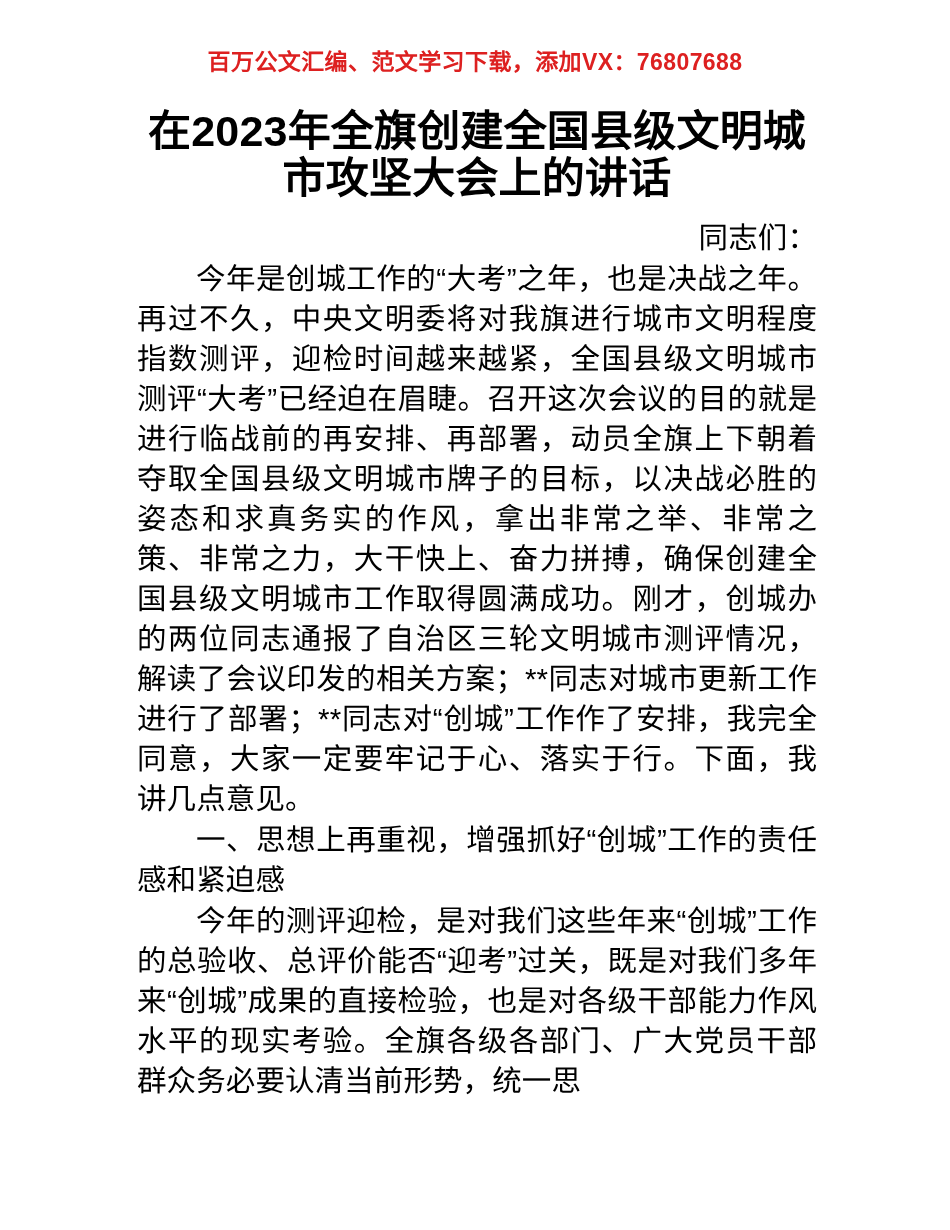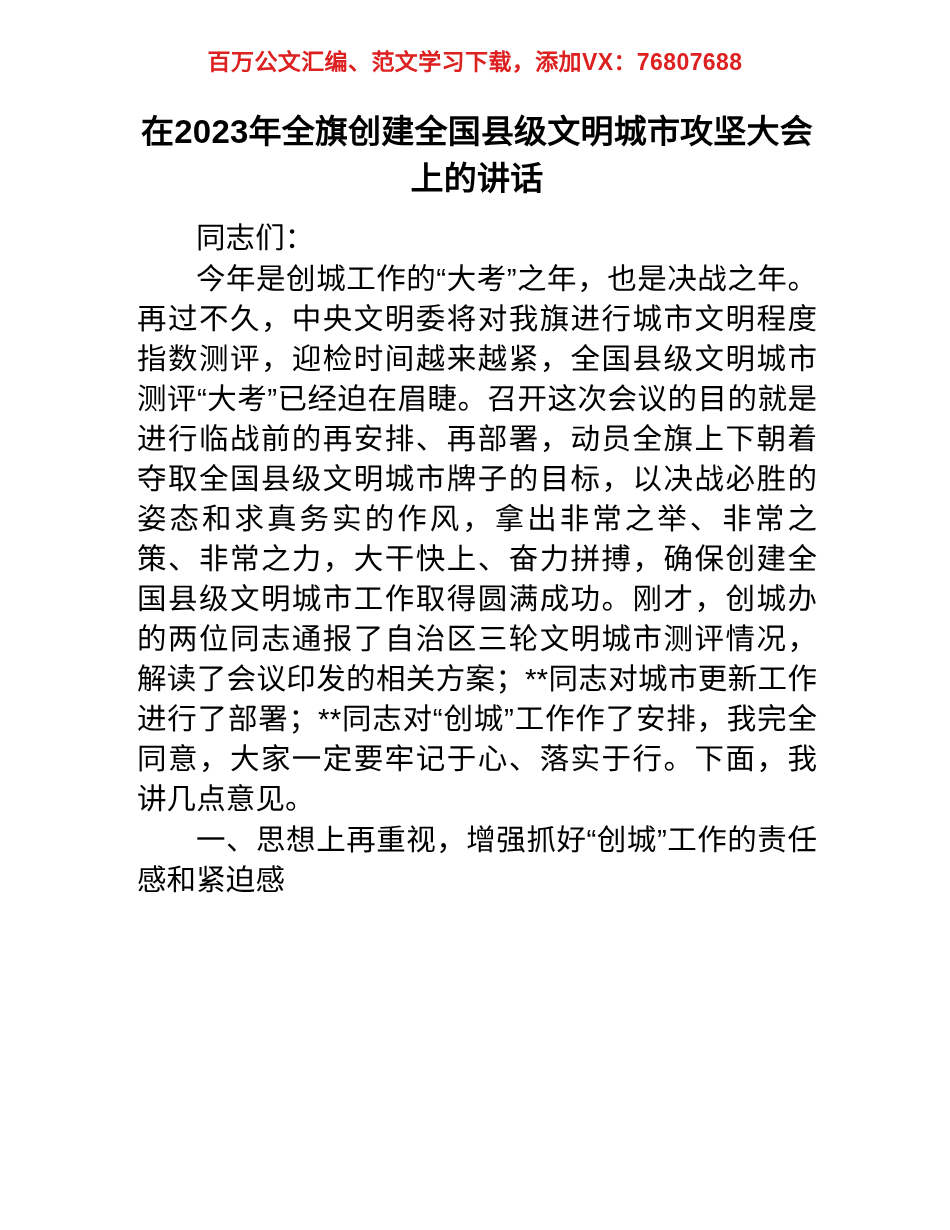--- a/index.html
+++ b/index.html
@@ -39,21 +39,21 @@
 
   
   .doc-body {
     position: absolute;
     top: 108px;
     left: 137px;
     width: 680px;
   }
 
   .doc-title {
-    font-size: 33px;
+    font-size: 43px;
     line-height: 47px;
     font-weight: 700;
     text-align: center;
     margin: 0 0 16px 0;
     letter-spacing: 0.2px;
   }
 
   .para {
     font-size: 29.5px;
     line-height: 40px;
@@ -63,36 +63,37 @@
     text-indent: 59px;
     letter-spacing: 0.1px;
     word-break: break-all;
   }
 
   .para.heading {
     font-weight: 400;
   }
 
   .para.salutation {
-    text-align: left;
+    text-align: right;
   }
 </style>
 </head>
 <body>
 
 <div class="page">
 
   <div class="promo-banner">百万公文汇编、范文学习下载，添加VX：76807688</div>
 
   <div class="doc-body">
 
     <h1 class="doc-title">在2023年全旗创建全国县级文明城市攻坚大会上的讲话</h1>
 
     <p class="para salutation">同志们：</p>
 
     <p class="para">今年是创城工作的“大考”之年，也是决战之年。再过不久，中央文明委将对我旗进行城市文明程度指数测评，迎检时间越来越紧，全国县级文明城市测评“大考”已经迫在眉睫。召开这次会议的目的就是进行临战前的再安排、再部署，动员全旗上下朝着夺取全国县级文明城市牌子的目标，以决战必胜的姿态和求真务实的作风，拿出非常之举、非常之策、非常之力，大干快上、奋力拼搏，确保创建全国县级文明城市工作取得圆满成功。刚才，创城办的两位同志通报了自治区三轮文明城市测评情况，解读了会议印发的相关方案；**同志对城市更新工作进行了部署；**同志对“创城”工作作了安排，我完全同意，大家一定要牢记于心、落实于行。下面，我讲几点意见。</p>
 
     <p class="para heading">一、思想上再重视，增强抓好“创城”工作的责任感和紧迫感</p>
 
+    <p class="para">今年的测评迎检，是对我们这些年来“创城”工作的总验收、总评价能否“迎考”过关，既是对我们多年来“创城”成果的直接检验，也是对各级干部能力作风水平的现实考验。全旗各级各部门、广大党员干部群众务必要认清当前形势，统一思</p>
 
   </div>
 
 </div>
 
 </body></html>

